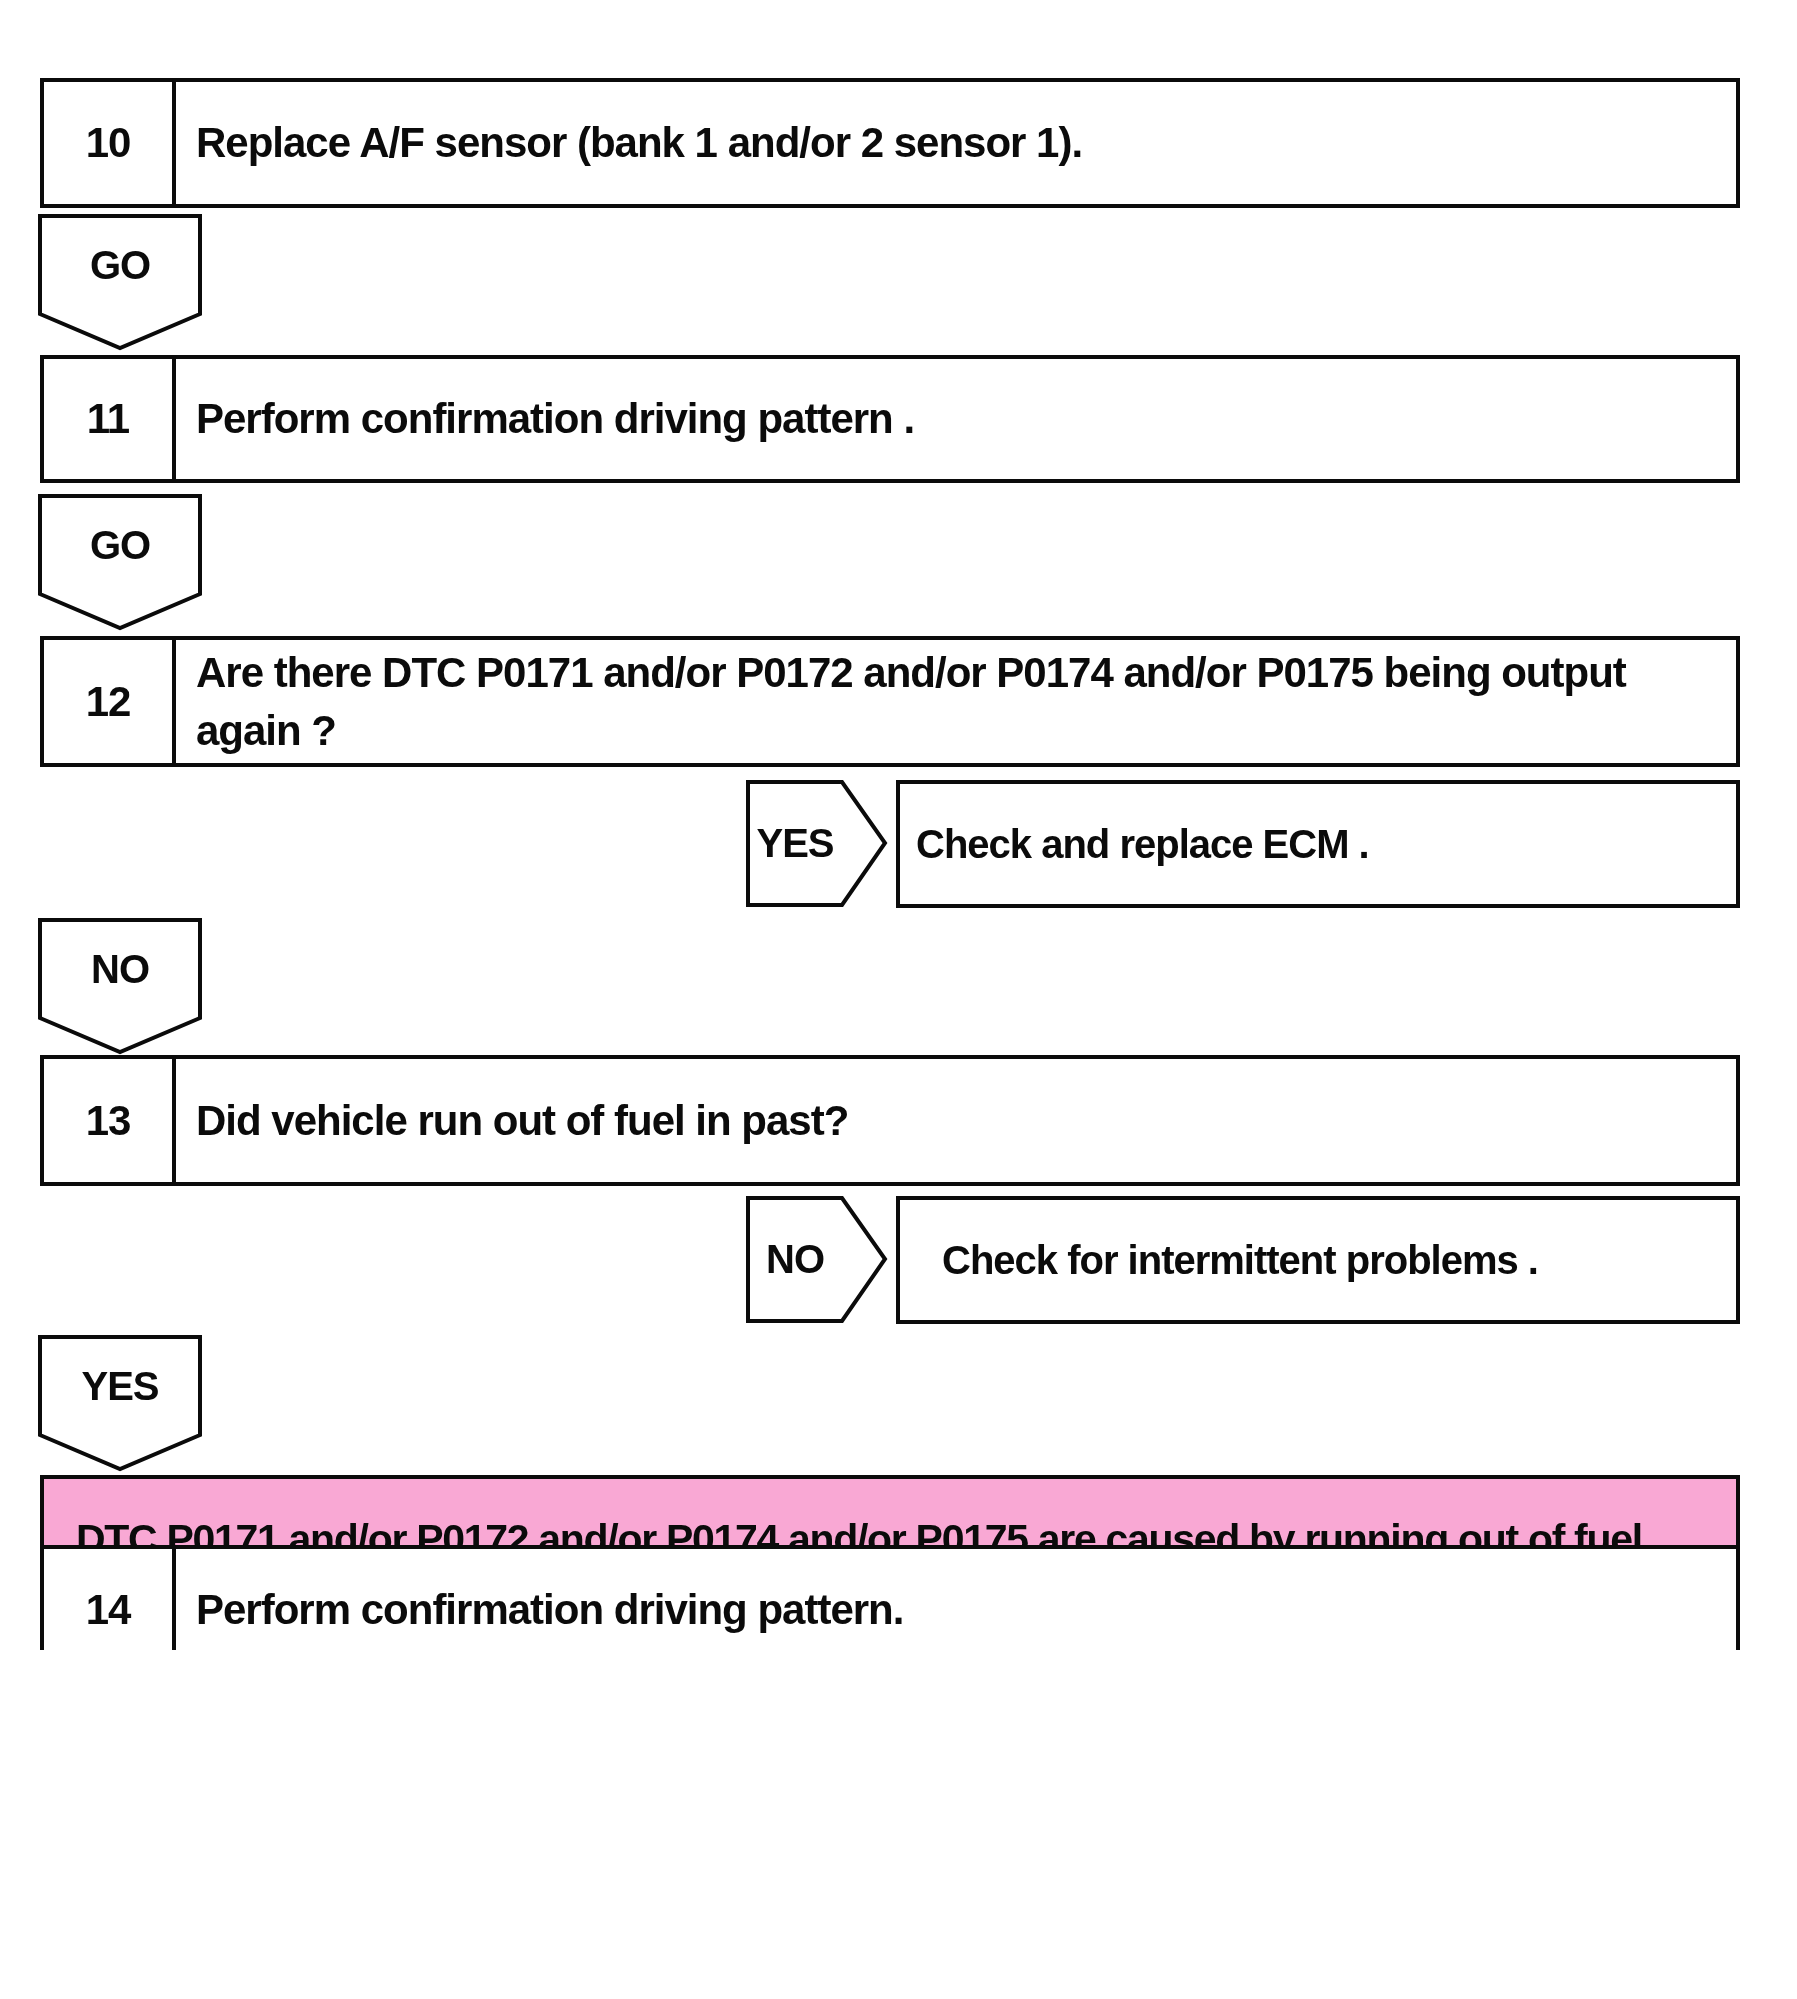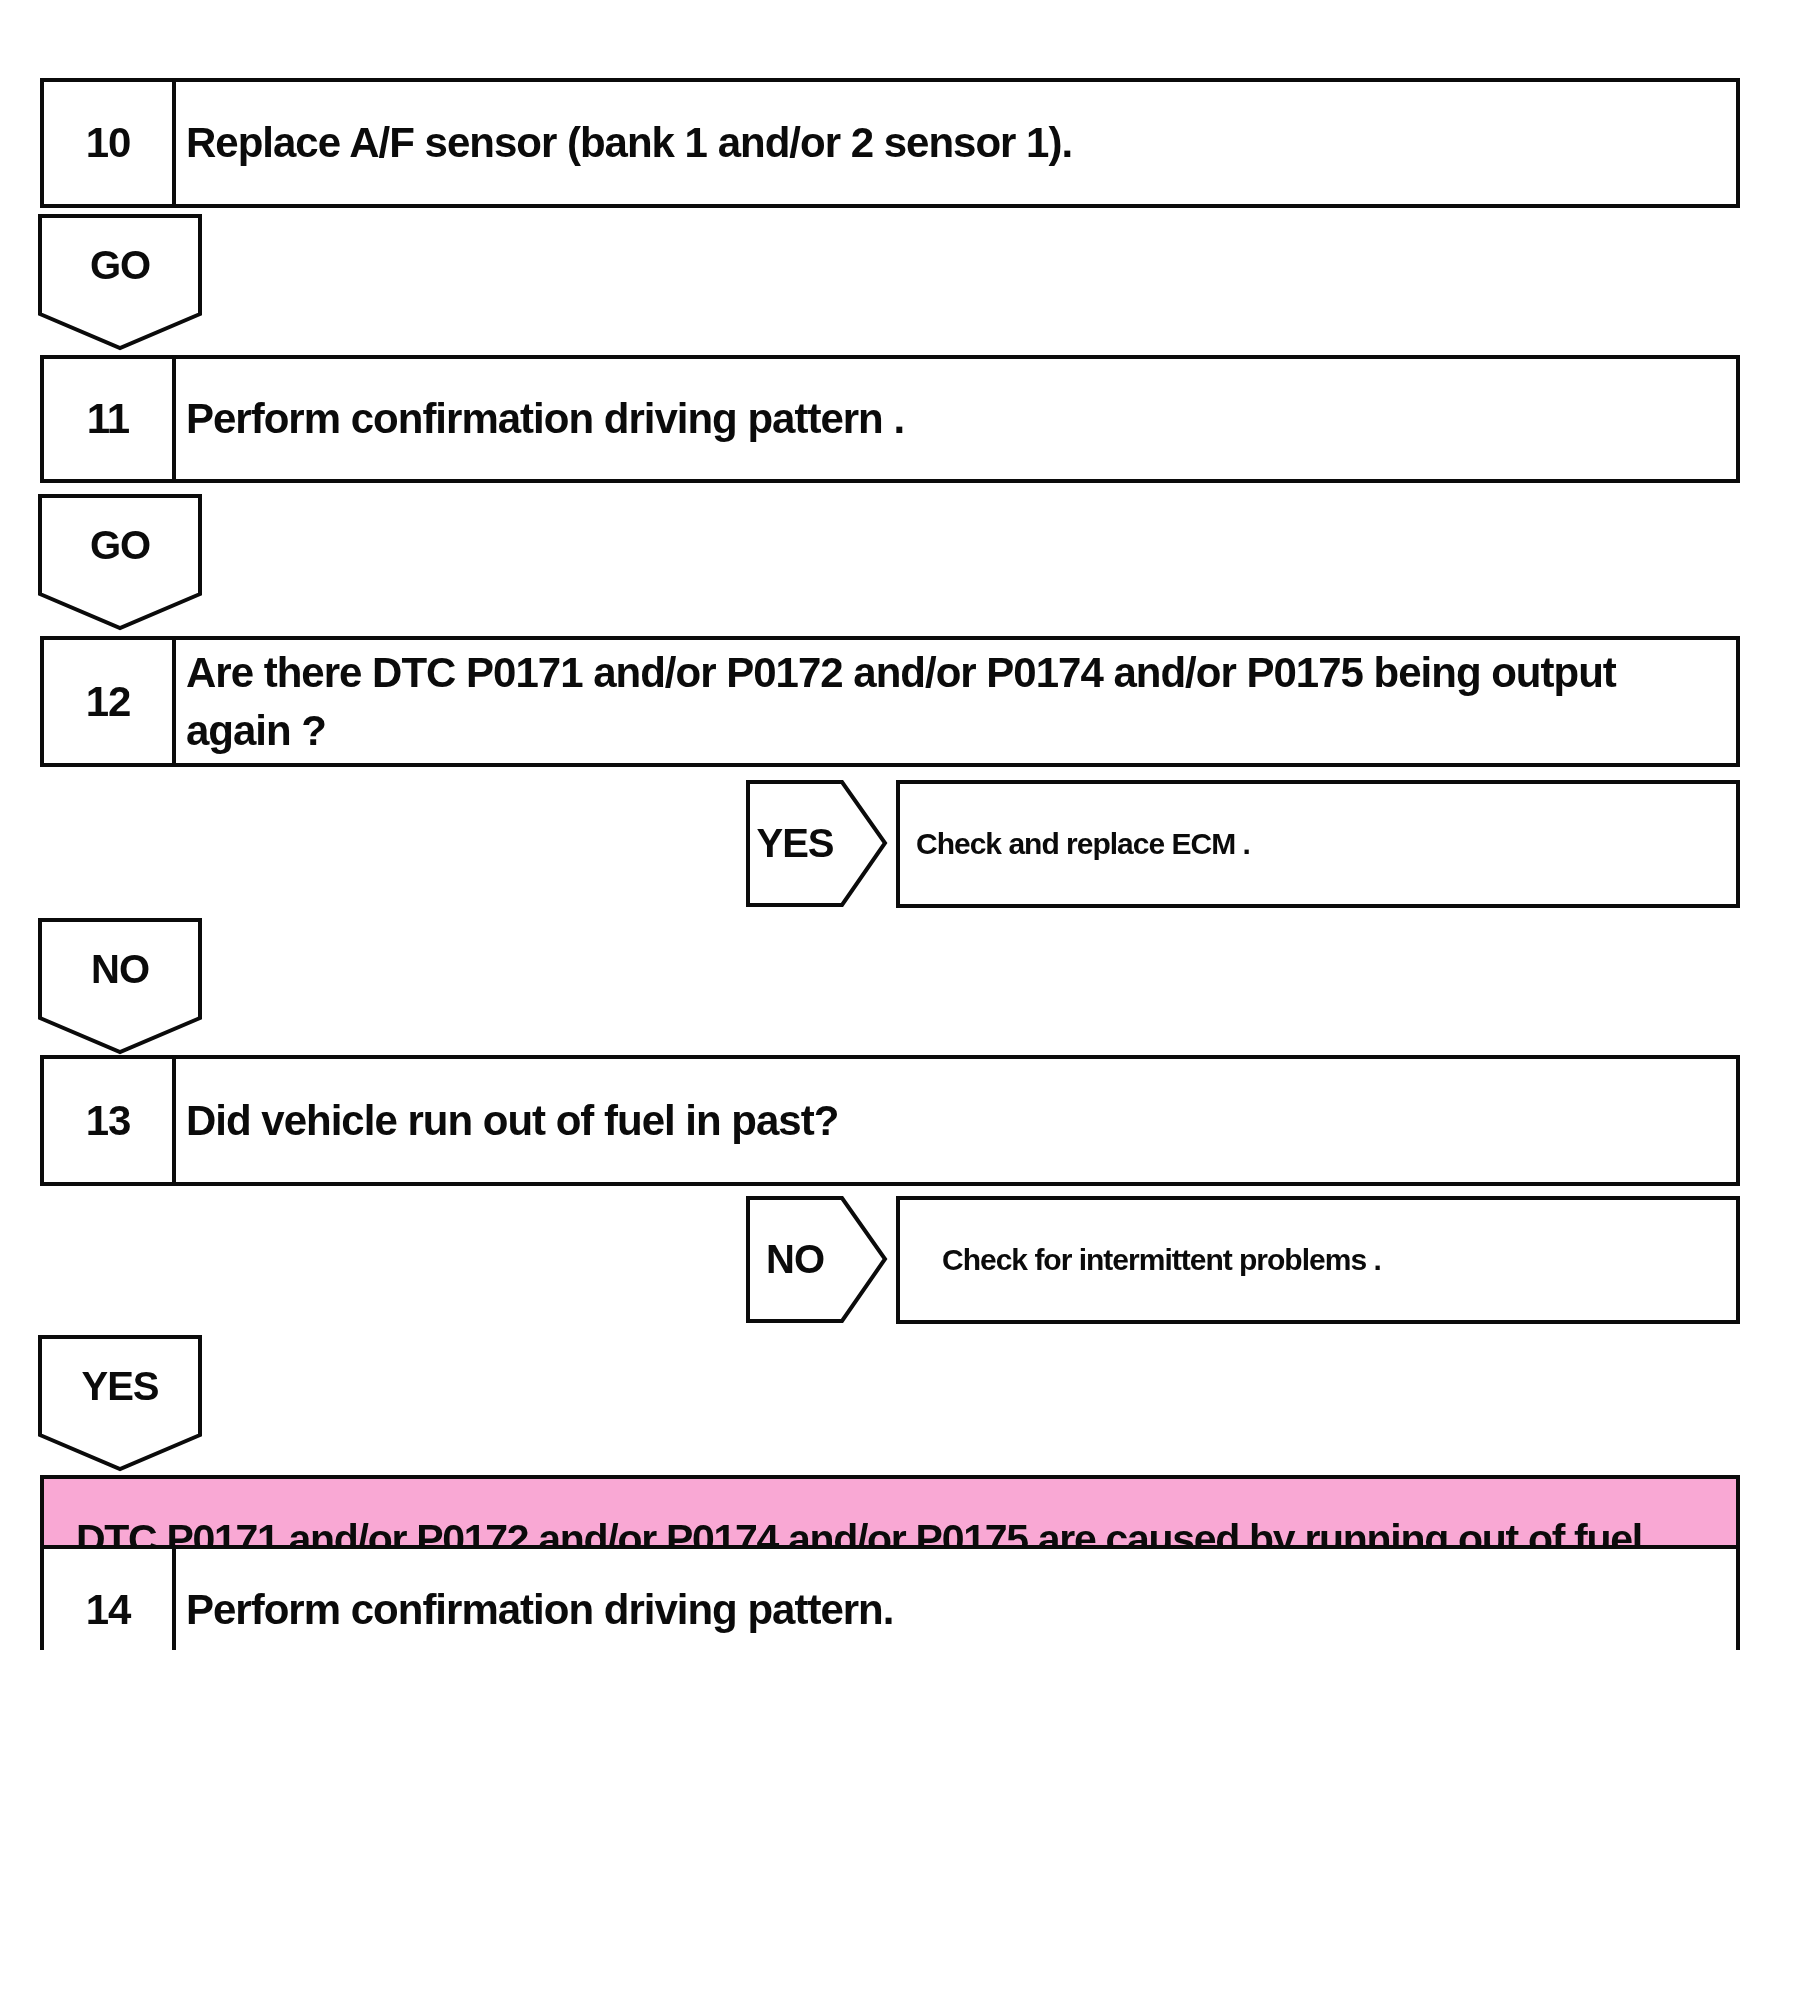--- a/index.html
+++ b/index.html
@@ -35,21 +35,21 @@
     justify-content: center;
     font-weight: bold;
     font-size: 42px;
     letter-spacing: -1px;
     flex: none;
   }
   .text-cell {
     flex: 1;
     display: flex;
     align-items: center;
-    padding-left: 10px;
+    padding-left: 20px;
     padding-right: 20px;
     font-weight: bold;
     font-size: 42px;
     letter-spacing: -1px;
     line-height: 1.38;
     white-space: pre-line;
   }
 
   #box-10 { top: 78px;   height: 130px; }
   #box-11 { top: 355px;  height: 128px; }
@@ -80,21 +80,21 @@
     position: absolute;
     left: 896px;
     width: 844px;
     height: 128px;
     border: 4px solid #0b0b0b;
     background: #ffffff;
     display: flex;
     align-items: center;
     padding-left: 16px;
     font-weight: bold;
-    font-size: 30px;
+    font-size: 40px;
     letter-spacing: -1px;
   }
   #action-yes { top: 780px; }
   #action-no  { top: 1196px; padding-left: 42px; }
 
   
   .pent-down {
     position: absolute;
     left: 38px;
     width: 164px;

